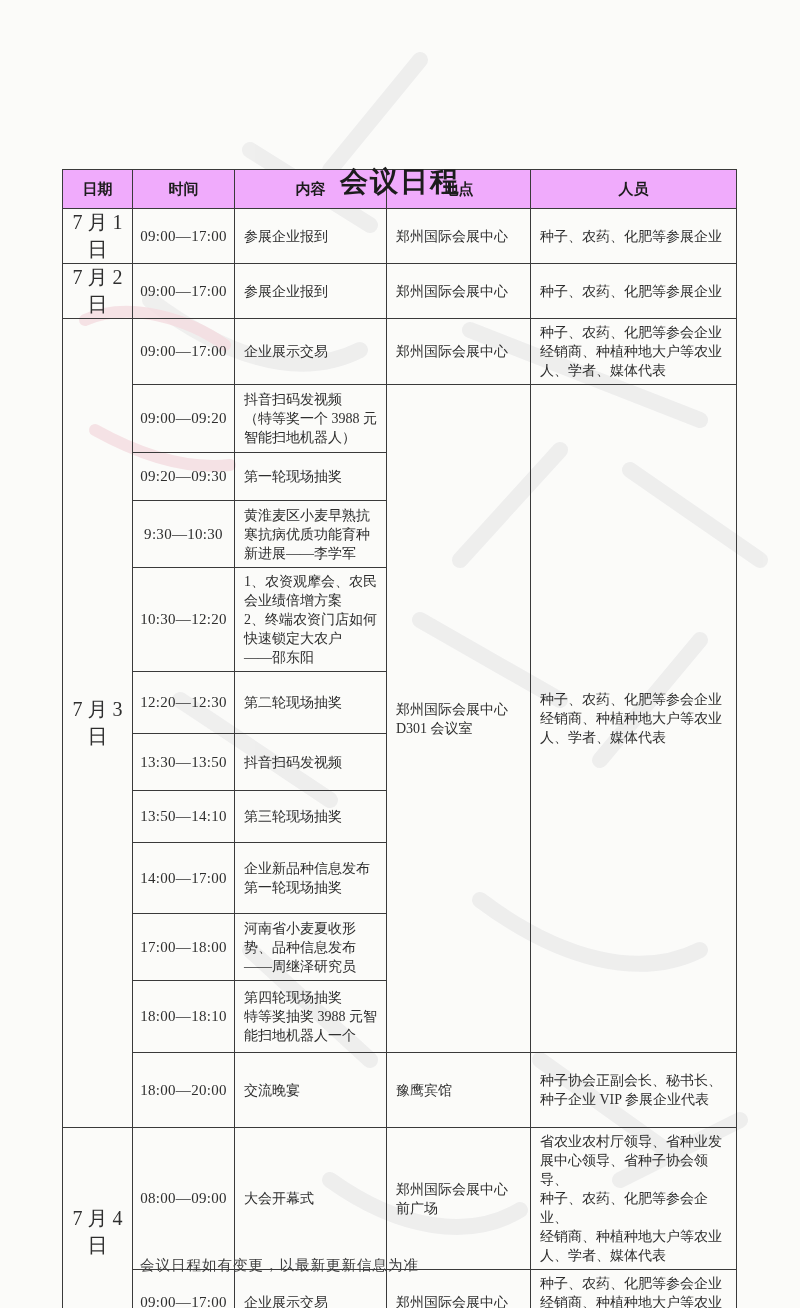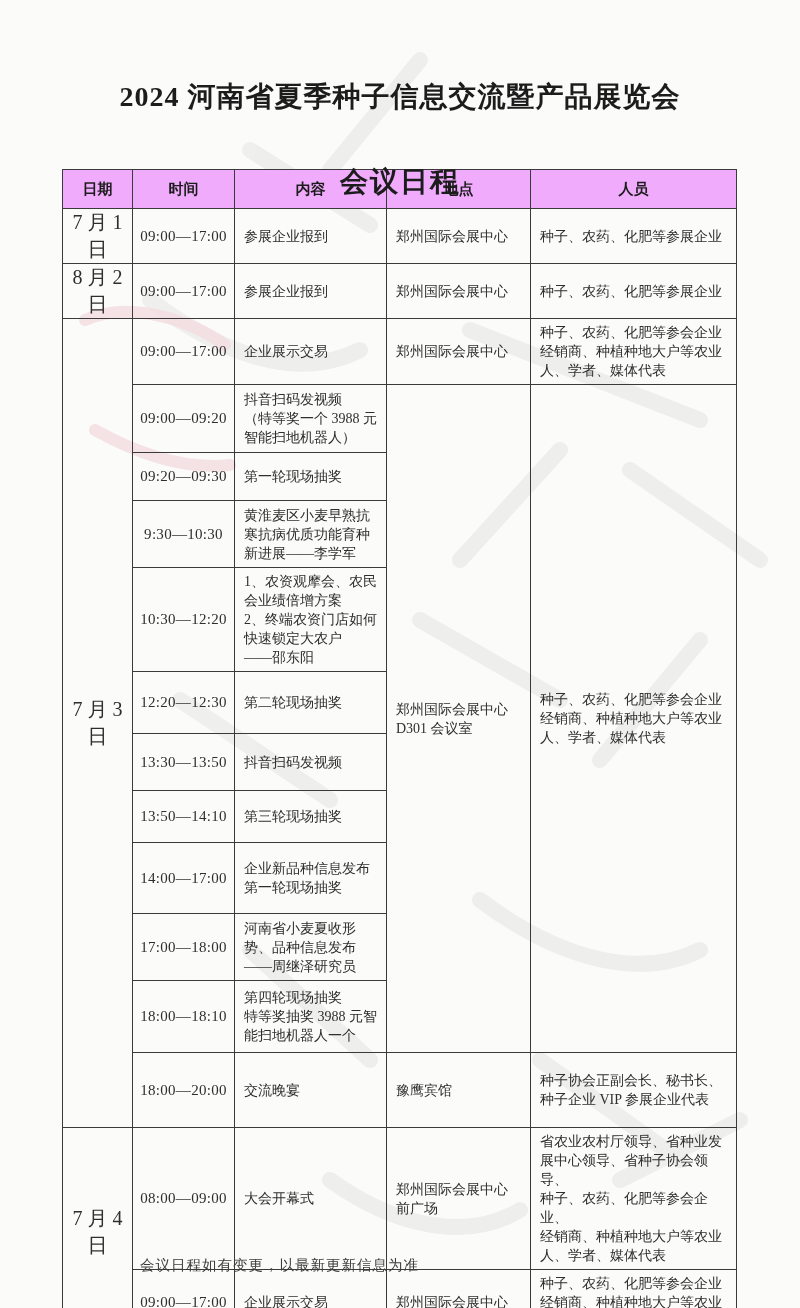--- a/index.html
+++ b/index.html
@@ -70,21 +70,20 @@
       <path d="M 540 1060 L 680 1160"></path>
       <path d="M 620 1180 L 740 1120"></path>
       <path d="M 330 1180 C 400 1230, 470 1240, 520 1210"></path>
     </g>
     <g fill="none" stroke="#f4dde1" stroke-width="12" stroke-linecap="round" opacity="0.8">
       <path d="M 85 320 C 130 300, 190 320, 225 345"></path>
       <path d="M 95 430 C 140 455, 185 470, 230 465"></path>
     </g>
   </svg>
 
-  <div class="title-line1">2024 河南省夏季种子信息交流暨产品展览会</div>
   <div class="title-line2">会议日程</div>
 
   <table class="sched">
     <colgroup>
       <col style="width:70px">
         <col style="width:102px">
         <col style="width:152px">
         <col style="width:144px">
         <col style="width:206px">
     </colgroup>
@@ -99,21 +98,21 @@
 
       <tr style="height:40px">
         <td class="cd">7 月 1 日</td>
         <td class="ct">09:00—17:00</td>
         <td class="cc">参展企业报到</td>
         <td class="cl">郑州国际会展中心</td>
         <td class="cp">种子、农药、化肥等参展企业</td>
       </tr>
 
       <tr style="height:41px">
-        <td class="cd">8 月 2 日</td>
+        <td class="cd">7 月 2 日</td>
         <td class="ct">09:00—17:00</td>
         <td class="cc">参展企业报到</td>
         <td class="cl">郑州国际会展中心</td>
         <td class="cp">种子、农药、化肥等参展企业</td>
       </tr>
 
       <tr style="height:63px">
         <td class="cd" rowspan="12">7 月 3 日</td>
         <td class="ct">09:00—17:00</td>
         <td class="cc">企业展示交易</td>

